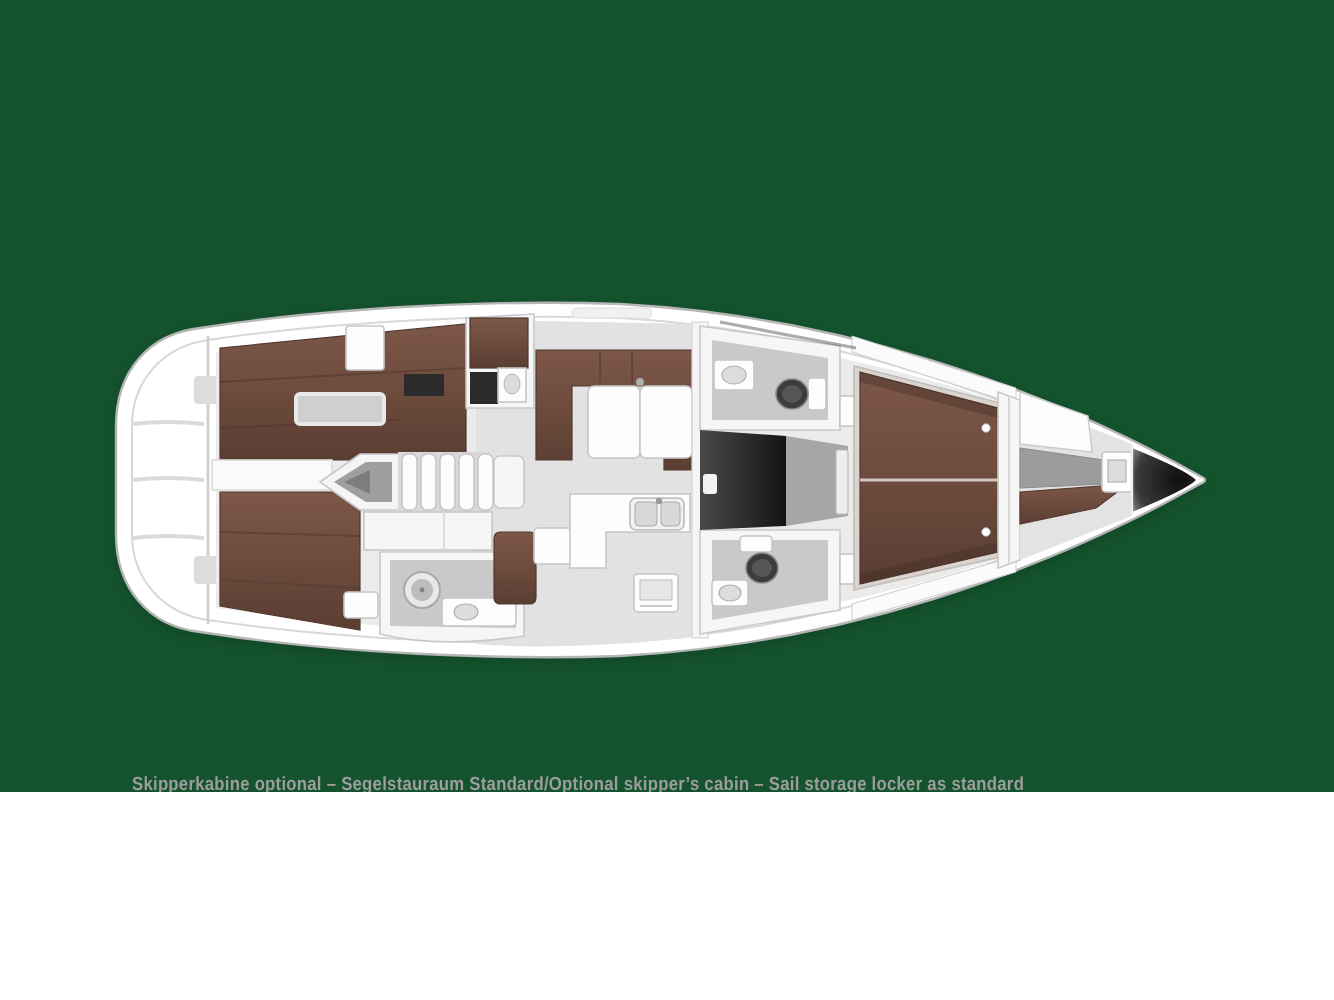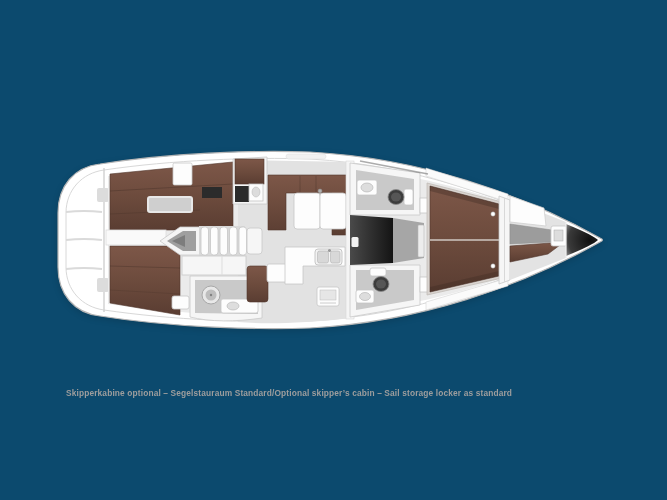--- a/index.html
+++ b/index.html
@@ -1,16 +1,16 @@
 <!DOCTYPE html>
 <html style="--caption-gray: #9d9d9d; --hull-white: #ffffff; --hull-stroke: #b5b5b5; --interior-gray: #ebebeb; --saloon-floor: #e2e2e2; --wall-stroke: #c9c9c9; --wood-light: #7d5748; --wood-mid: #6b4a3c; --wood-dark: #5a3d32; --dark-locker: #2b2b2b; --corridor-light: #4a4a4a; --corridor-dark: #141414; --shelf-gray: #9c9c9c; --bow-dark: #0f0f0f;"><head>
 <meta charset="utf-8">
 <style>
   html,body{margin:0;padding:0;background:#ffffff;}
-  #stage{position:relative;width:667px;height:500px;background:#0c4a6e;overflow:hidden;
+  #stage{position:relative;width:667px;height:396px;background:#14532d;overflow:hidden;
          font-family:"Liberation Sans",sans-serif;}
   #plan-svg{position:absolute;left:0;top:0;}
   #caption{position:absolute;left:66px;top:387px;font-size:9.5px;line-height:12px;
            color:var(--caption-gray,#9d9d9d);white-space:nowrap;letter-spacing:.15px;
            transform:scaleX(.88);transform-origin:0 50%;font-weight:bold;}
   .hull{fill:#ffffff;stroke:var(--hull-stroke,#b5b5b5);stroke-width:1.2;
         filter:drop-shadow(0 2px 3px rgba(0,0,0,.14));}
   .innerline{fill:none;stroke:#d8d8d8;stroke-width:1;}
   .wood{fill:url(#woodGrad);stroke:#53382d;stroke-width:.6;}
   .wall{fill:#f6f6f6;stroke:var(--wall-stroke,#c9c9c9);stroke-width:.8;}

